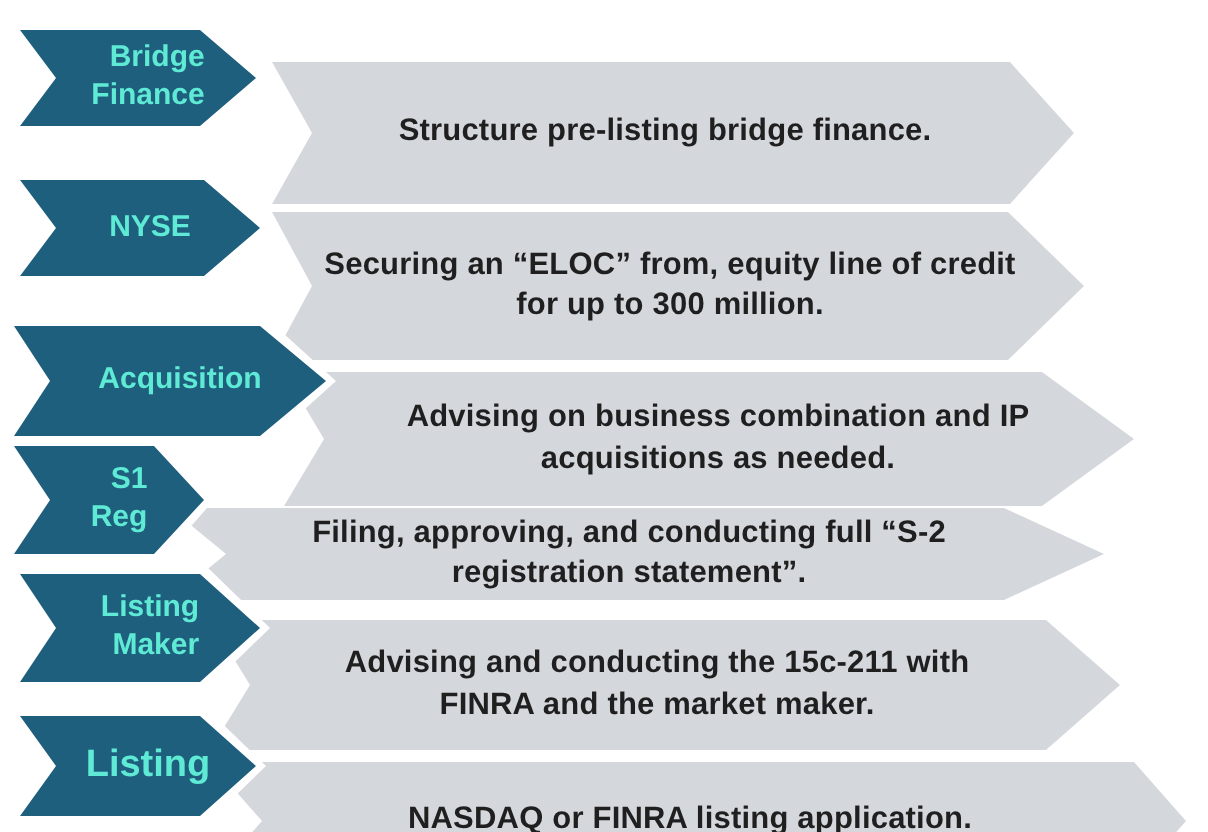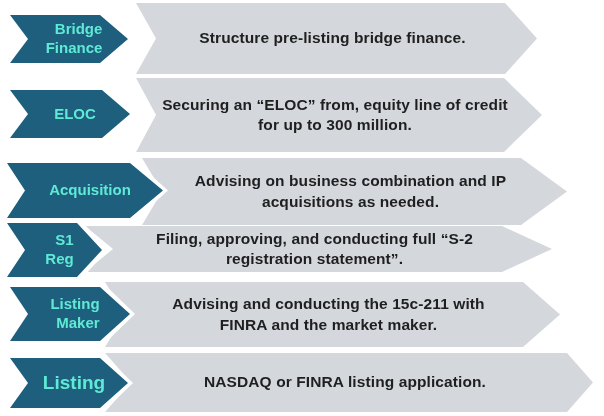--- a/index.html
+++ b/index.html
@@ -14,20 +14,21 @@
   
   .banner {
     position: absolute;
     background: #d4d7dc;
     clip-path: polygon(0 0, calc(100% - var(--t)) 0, 100% 50%, calc(100% - var(--t)) 100%, 0 100%, var(--n) 50%);
     display: flex;
     align-items: center;
     justify-content: center;
     box-sizing: border-box;
     padding: 0 26px 0 18px;
+    margin-top: 28px;
   }
   .desc {
     font-size: 15.5px;
     font-weight: bold;
     color: #1f1f1f;
     text-align: center;
     line-height: 1.32;
     letter-spacing: 0.1px;
   }
   
@@ -59,21 +60,21 @@
   
   .r1 .banner { left:136px; top:3px;   width:401px; height:71px; --t:32px; --n:20px; }
   .r1 .halo   { left:5px;   top:10px;  width:128px; height:58px; --t:31px; --n:20px; }
   .r1 .arrow  { --t:28px; --n:18px; }
   
   .r2 .banner { left:136px; top:78px;  width:406px; height:74px; --t:38px; --n:20px; }
   .r2 .halo   { left:5px;   top:85px;  width:130px; height:58px; --t:31px; --n:20px; }
   .r2 .arrow  { --t:28px; --n:18px; }
   .r2 .desc   { max-width:356px; }
   
-  .r3 .banner { left:142px; top:158px; width:425px; height:67px; --t:46px; --n:20px; }
+  .r3 .banner { left:142px; top:158px; width:425px; height:67px;justify-content:flex-end; --t:46px; --n:20px; }
   .r3 .halo   { left:2px;   top:158px; width:166px; height:65px;text-decoration:underline; --t:36px; --n:20px; }
   .r3 .arrow  { --t:33px; --n:18px; }
   .r3 .desc   { max-width:364px; }
   
   .r4 .banner { left:85px;  top:226px; width:467px; height:46px; --t:50px; --n:28px; }
   .r4 .halo   { left:2px;   top:218px; width:105px; height:64px; --t:28px; --n:20px; }
   .r4 .arrow  { --t:25px; --n:18px; }
   .r4 .desc   { max-width:394px; }
   
   .r5 .banner { left:105px; top:282px; width:455px; height:65px; --t:37px; --n:20px; }
@@ -102,21 +103,21 @@
       </div>
     </div>
   </div>
 
   <div class="row r2">
     <div class="banner">
       <div class="desc">Securing an “ELOC” from, equity line of credit for up to 300 million.</div>
     </div>
     <div class="halo">
       <div class="arrow">
-        <span class="label">ELOC</span>
+        <span class="label">NYSE</span>
       </div>
     </div>
   </div>
 
   <div class="row r3">
     <div class="banner">
       <div class="desc">Advising on business combination and IP acquisitions as needed.</div>
     </div>
     <div class="halo">
       <div class="arrow">

